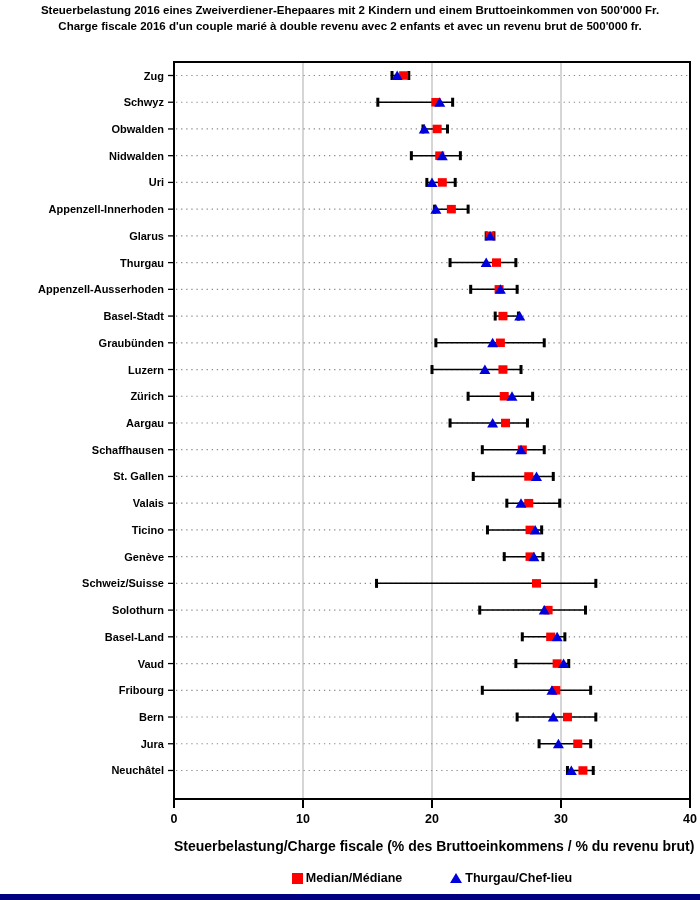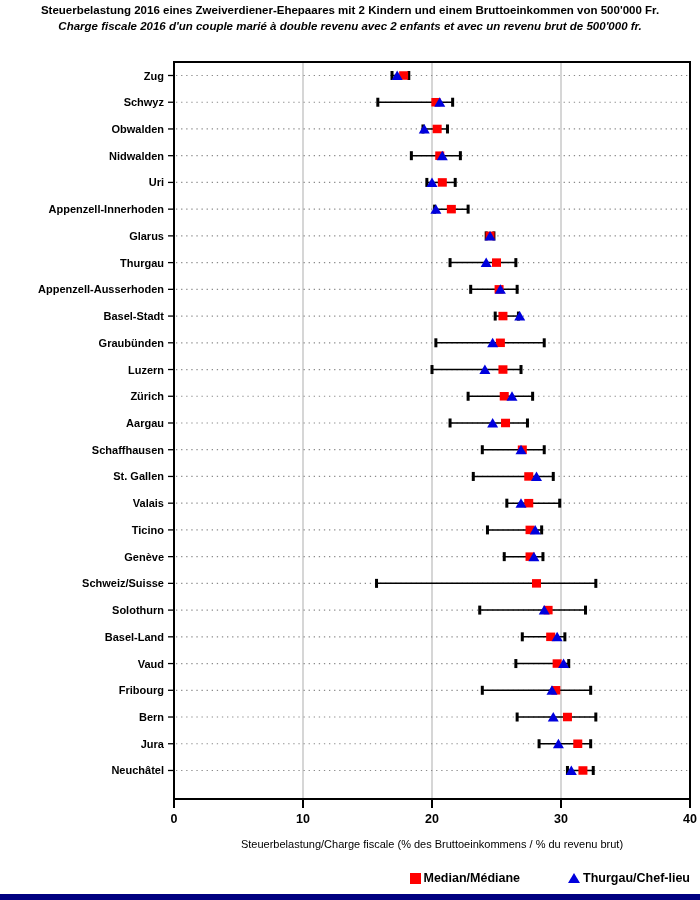--- a/index.html
+++ b/index.html
@@ -1,28 +1,28 @@
 <!DOCTYPE html>
 <html><head>
 <meta charset="utf-8">
 <style>
   html,body{margin:0;padding:0;background:#fff;}
   .page{position:relative;width:700px;height:900px;background:#ffffff;overflow:hidden;
         font-family:"Liberation Sans",sans-serif;}
   .title{position:absolute;left:0;width:700px;text-align:center;font-weight:bold;
          font-size:11.5px;color:#000;white-space:nowrap;}
   #title-de{top:4px;}
-  #title-fr{top:20px;font-style:italic;}
+  #title-fr{top:20px;}
   #chart-svg{position:absolute;left:0;top:0;}
   .canton{font:bold 11px "Liberation Sans",sans-serif;fill:#000;}
   .tick{font:bold 12.5px "Liberation Sans",sans-serif;fill:#000;}
   .xlabel{position:absolute;left:174px;top:838px;width:516px;text-align:center;
-          font-weight:normal;font-size:11px;color:#000;white-space:nowrap;}
+          font-weight:bold;font-size:14px;color:#000;white-space:nowrap;}
   .legend{position:absolute;left:174px;top:871px;width:516px;display:flex;
-          justify-content:flex-end;gap:48px;align-items:center;}
+          justify-content:center;gap:48px;align-items:center;}
   .legend-item{display:flex;align-items:center;gap:3px;font-weight:bold;font-size:12.5px;color:#000;}
   .sq{display:inline-block;width:11px;height:11px;}
   .tri{display:inline-block;width:0;height:0;border-left:6px solid transparent;
        border-right:6px solid transparent;border-bottom:10px solid #0000dd;}
   .bottom-bar{position:absolute;left:0;bottom:0;width:700px;height:6px;background:#000080;}
 </style>
 </head>
 <body>
 
 <div class="page">

